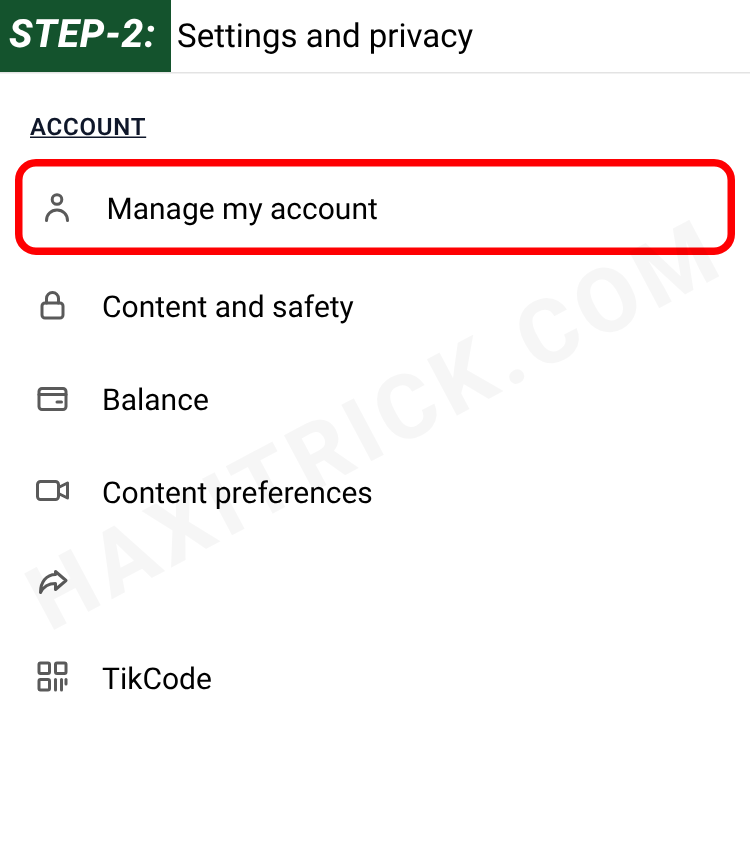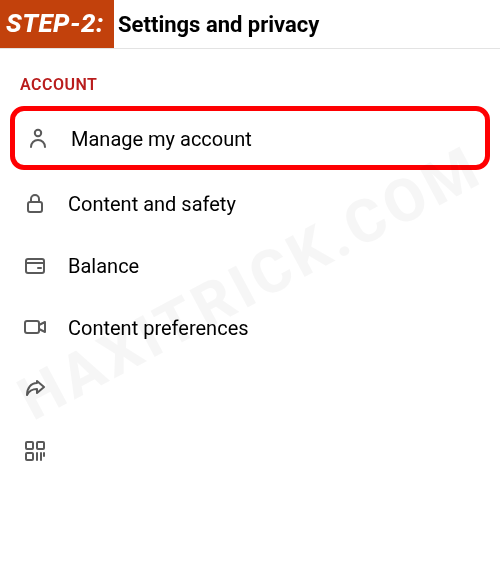--- a/index.html
+++ b/index.html
@@ -10,41 +10,42 @@
       background: #ffffff;
       position: relative;
       overflow: hidden;
     }
     .header {
       display: flex;
       align-items: center;
       border-bottom: 1px solid #e3e3e3;
     }
     .step-badge {
-      background: #c2410c;
+      background: #14532d;
       color: #ffffff;
       font-weight: 800;
       font-size: 26px;
       padding: 8px 10px 10px 6px;
       font-style: italic;
       letter-spacing: 0.5px;
       white-space: nowrap;
     }
     .header-title {
       font-size: 22px;
-      font-weight: 700;
+      font-weight: 400;
       color: #000;
       padding-left: 4px;
     }
     .section-label {
       font-size: 16px;
       font-weight: 600;
-      color: #b91c1c;
+      color: #0f172a;
       padding: 26px 20px 12px 20px;
       letter-spacing: 0.5px;
+      text-decoration: underline;
     }
     .menu {
       padding: 0 10px;
     }
     .menu-item {
       display: flex;
       align-items: flex-end;
       padding: 16px 12px;
       border-radius: 14px;
       margin-bottom: 4px;
@@ -150,15 +151,16 @@
     <span class="menu-icon">
       <svg viewBox="0 0 24 24" fill="none" stroke="currentColor" stroke-width="2" stroke-linecap="round" stroke-linejoin="round">
         <rect x="3" y="3" width="7" height="7" rx="1"></rect>
         <rect x="14" y="3" width="7" height="7" rx="1"></rect>
         <rect x="3" y="14" width="7" height="7" rx="1"></rect>
         <path d="M14 14v7"></path>
         <path d="M18 14v7"></path>
         <path d="M21 14v3"></path>
       </svg>
     </span>
+    <span class="menu-label">TikCode</span>
   </div>
 
 </div>
 
 </body></html>

